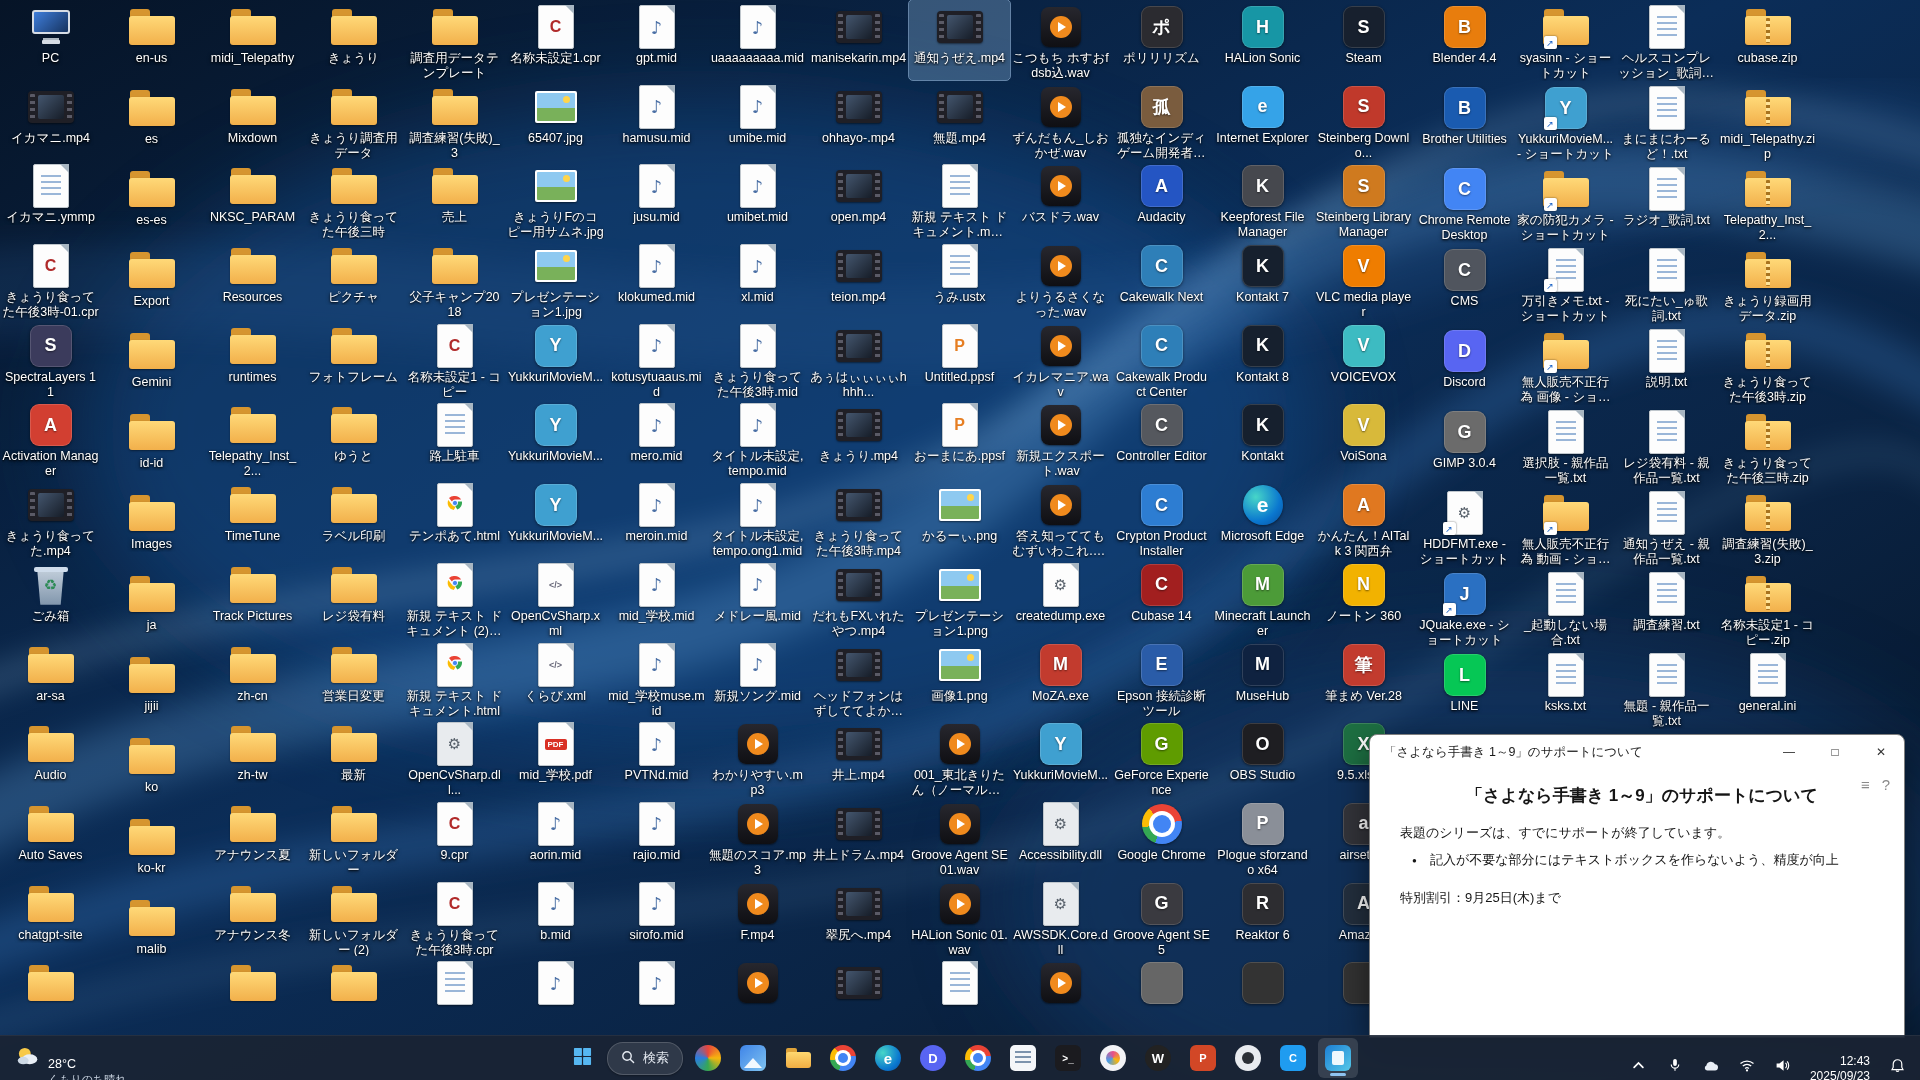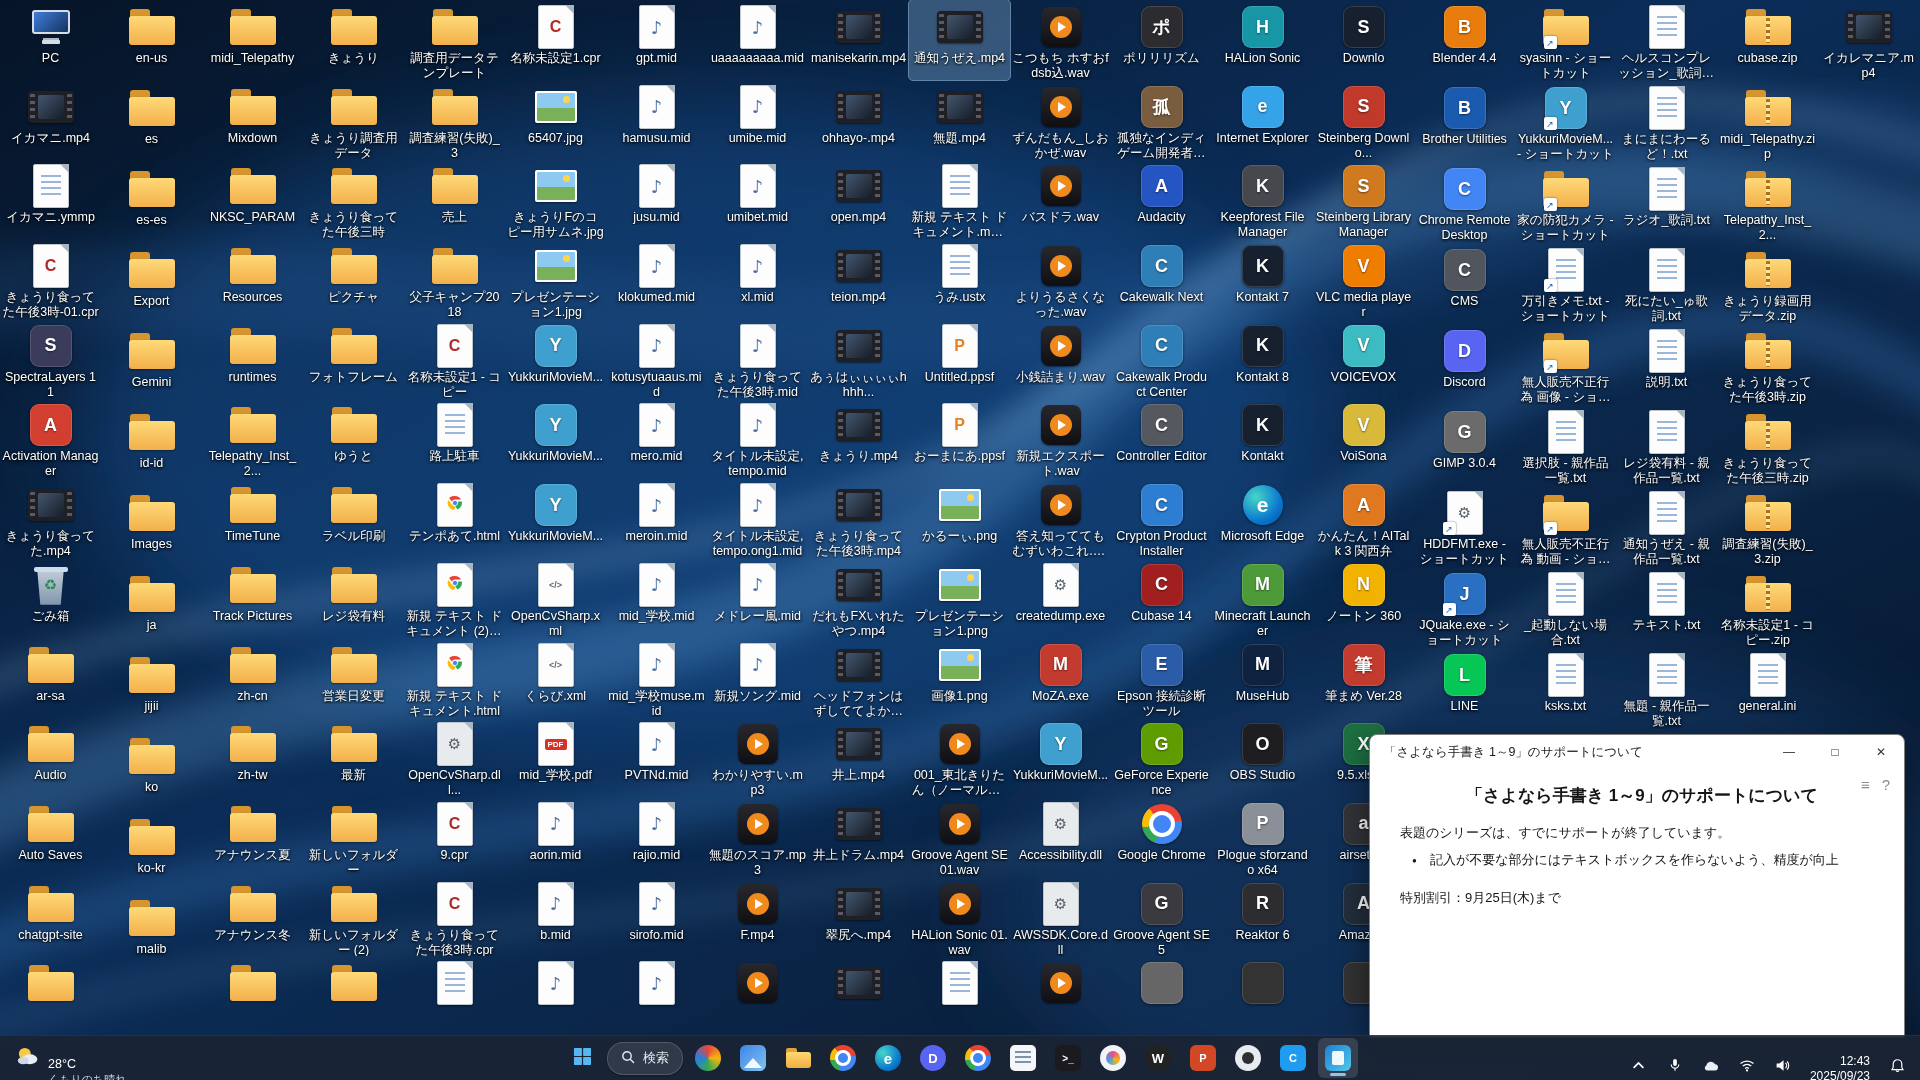--- a/index.html
+++ b/index.html
@@ -1141,21 +1141,21 @@
             </div>
           </div>
           <div class="dlabel">よりうるさくなった.wav</div>
         </div>
         <div class="dicon">
           <div class="icn">
             <div class="ig-dark">
               <div class="play"></div>
             </div>
           </div>
-          <div class="dlabel">小銭詰まり.wav</div>
+          <div class="dlabel">イカレマニア.wav</div>
         </div>
         <div class="dicon">
           <div class="icn">
             <div class="ig-dark">
               <div class="play"></div>
             </div>
           </div>
           <div class="dlabel">新規エクスポート.wav</div>
         </div>
         <div class="dicon">
@@ -1369,21 +1369,21 @@
             <div class="ig-app" style="background: rgb(51, 51, 51);"></div>
           </div>
           <div class="dlabel"></div>
         </div>
       </div>
       <div class="dcol">
         <div class="dicon">
           <div class="icn">
             <div class="ig-app" style="background: rgb(23, 32, 46);">S</div>
           </div>
-          <div class="dlabel">Downlo</div>
+          <div class="dlabel">Steam</div>
         </div>
         <div class="dicon">
           <div class="icn">
             <div class="ig-app" style="background: rgb(192, 57, 43);">S</div>
           </div>
           <div class="dlabel">Steinberg Downlo...</div>
         </div>
         <div class="dicon">
           <div class="icn">
             <div class="ig-app" style="background: rgb(207, 122, 31);">S</div>
@@ -1637,21 +1637,21 @@
             </div>
           </div>
           <div class="dlabel">通知うぜえ - 親作品一覧.txt</div>
         </div>
         <div class="dicon">
           <div class="icn">
             <div class="ig-page">
               <div class="pg-lines"></div>
             </div>
           </div>
-          <div class="dlabel">テキスト.txt</div>
+          <div class="dlabel">調査練習.txt</div>
         </div>
         <div class="dicon">
           <div class="icn">
             <div class="ig-page">
               <div class="pg-lines"></div>
             </div>
           </div>
           <div class="dlabel">無題 - 親作品一覧.txt</div>
         </div>
       </div>
@@ -1720,30 +1720,20 @@
           </div>
           <div class="dlabel">名称未設定1 - コピー.zip</div>
         </div>
         <div class="dicon">
           <div class="icn">
             <div class="ig-page">
               <div class="pg-lines"></div>
             </div>
           </div>
           <div class="dlabel">general.ini</div>
-        </div>
-      </div>
-      <div class="dcol">
-        <div class="dicon">
-          <div class="icn">
-            <div class="ig-video">
-              <div class="vthumb"></div>
-            </div>
-          </div>
-          <div class="dlabel">イカレマニア.mp4</div>
         </div>
       </div>
     </div>
 
   <div class="dialog">
     <div class="dlg-titlebar">
       <div class="dlg-title">「さよなら手書き 1～9」のサポートについて</div>
       <div class="dlg-btn">—</div>
       <div class="dlg-btn">□</div>
       <div class="dlg-btn">✕</div>

